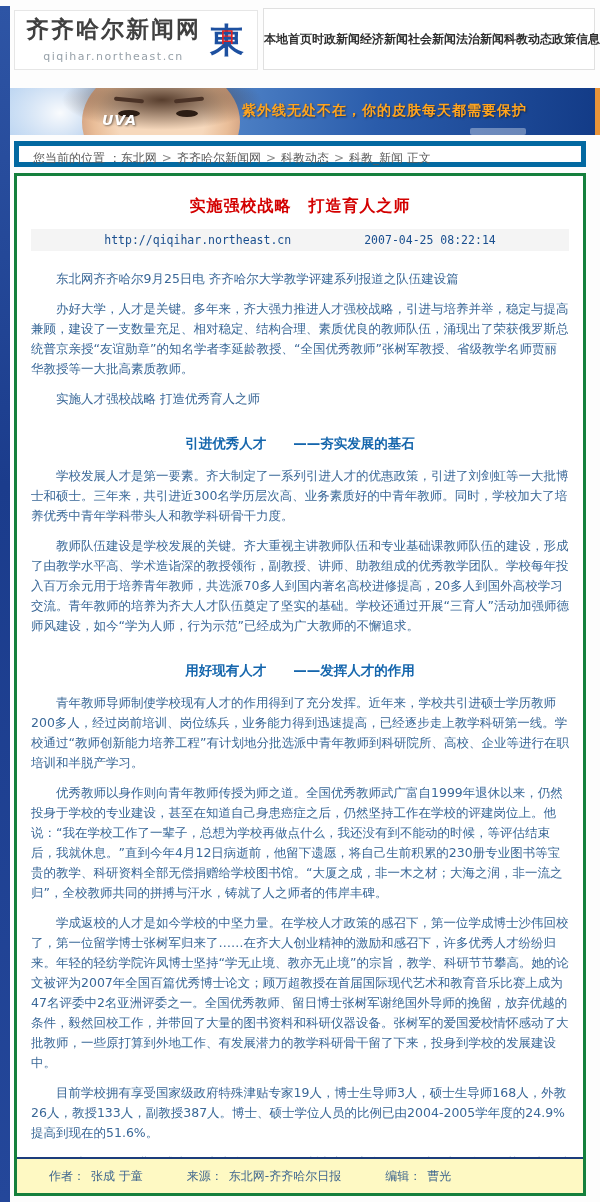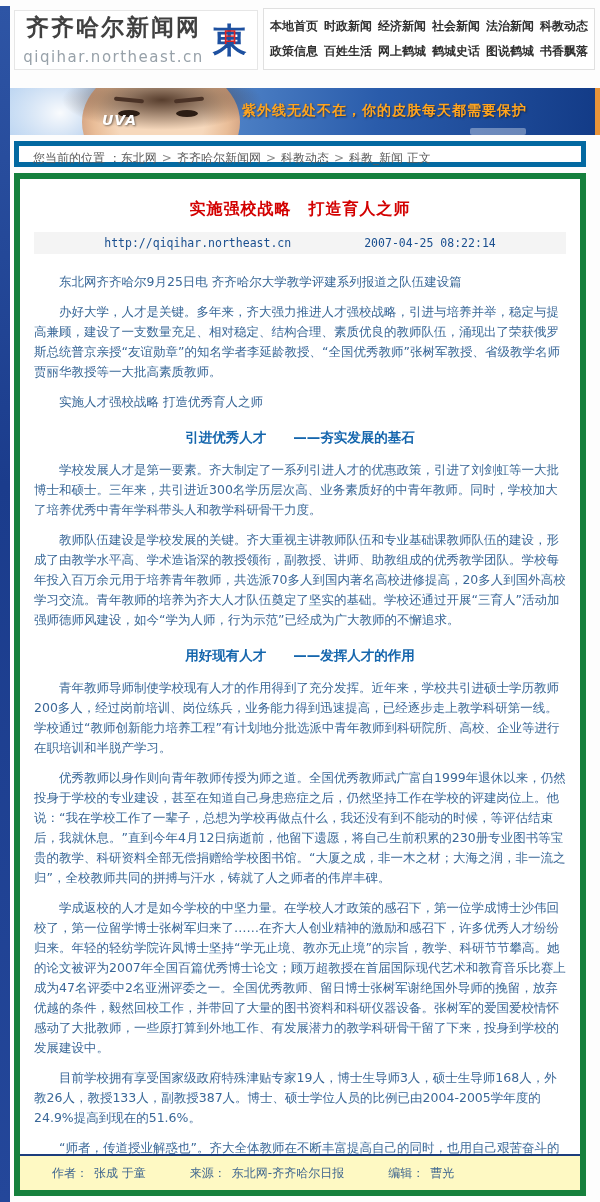--- a/index.html
+++ b/index.html
@@ -10,28 +10,28 @@
   }
   
   .left-bar{position:absolute;left:0;top:6px;width:10px;height:1196px;
     background:linear-gradient(180deg,#2e55a5 0%,#1b3c8c 40%,#24479a 100%);}
   
   .logo-box{position:absolute;left:14px;top:10px;width:242px;height:58px;
     border:1px solid #e6e6e6;background:#fff;display:flex;align-items:center;
     justify-content:center;gap:9px;cursor:pointer;}
   .logo-text-wrap{display:flex;flex-direction:column;align-items:center;line-height:1.1;}
   .site-name{font-size:23px;font-weight:bold;color:#404040;letter-spacing:2px;}
-  .site-url{font-size:15px;color:#97a1a9;letter-spacing:1.5px;margin-top:9px;}
+  .site-url{font-size:11px;color:#97a1a9;letter-spacing:1.5px;margin-top:9px;}
   .logo-icon{position:relative;width:36px;height:40px;display:inline-block;}
   .logo-icon .glyph-outer{position:absolute;left:0;top:0;font-size:34px;line-height:40px;
     font-weight:bold;color:#1d50a0;}
   .logo-icon .glyph-inner{position:absolute;left:10px;top:10px;font-size:15px;line-height:15px;
     font-weight:bold;color:#dd2222;}
   .nav-box{position:absolute;left:263px;top:8px;width:330px;height:60px;
-    border:1px solid #e0e0e0;background:#fff;display:flex;flex-direction:column;
+    border:1px solid #e0e0e0;background:#fff;display:flex;flex-direction:row;
     justify-content:space-evenly;}
   .nav-row{display:flex;justify-content:space-evenly;align-items:center;}
   .nav-item{font-size:12px;font-weight:bold;color:#2f2f2f;cursor:pointer;white-space:nowrap;}
   
   .banner{position:absolute;left:10px;top:88px;width:585px;height:47px;overflow:hidden;
     background:linear-gradient(95deg,#a8c9ee 0%,#5b8fd0 28%,#2a5cab 62%,#123a86 100%);cursor:pointer;padding-left:7px;}
   .banner .glow{position:absolute;left:-30px;top:-40px;width:160px;height:130px;
     background:radial-gradient(closest-side,rgba(255,255,255,.95),rgba(255,255,255,0));}
   .banner .hair{position:absolute;left:52px;top:-18px;width:200px;height:60px;border-radius:50%;
     background:radial-gradient(closest-side,rgba(70,45,30,.9),rgba(70,45,30,0));}
@@ -51,31 +51,31 @@
     background:rgba(255,255,255,.35);}
   .right-strip{position:absolute;left:595px;top:88px;width:5px;height:47px;background:#e8943a;}
   
   .breadcrumb-box{position:absolute;left:14px;top:141px;width:572px;height:26px;
     border:5px solid #0369a1;background:#fff;box-sizing:border-box;
     line-height:24px;font-size:12px;color:#5a5a5a;padding-left:14px;white-space:nowrap;}
   .crumb-link{cursor:pointer;color:#5a5a5a;}
   .crumb-sep{margin:0 5px;color:#8a8a8a;}
   
   .article-box{position:absolute;left:14px;top:173px;width:572px;height:1023px;
-    border:6px solid #15803d;background:#fff;box-sizing:border-box;
+    border:3px solid #15803d;background:#fff;box-sizing:border-box;
     padding:12px 14px 40px 14px;overflow:hidden;}
   .article-title{text-align:center;color:#d30000;font-size:16px;font-weight:bold;
     margin:8px 0 12px 0;letter-spacing:1px;}
   .meta-bar{background:#f4f4f4;display:flex;justify-content:center;gap:73px;
     padding:4px 0;font-family:"DejaVu Sans Mono","Liberation Mono",monospace;
     font-size:11.5px;color:#1a4f8f;}
   .article-body{margin-top:18px;font-size:12.5px;line-height:20px;color:#3a6898;}
   .para{text-indent:2em;margin:0 0 10px 0;}
   .section-heading{text-align:center;color:#1566ad;font-size:13.5px;font-weight:bold;
-    margin:15px 0 13px 0;}
+    margin:24px 0 13px 0;}
   .article-footer{position:absolute;left:0;right:0;bottom:0;height:34px;background:#fef9c3;
     border-top:2px solid #1c3d7c;display:flex;align-items:center;gap:44px;
     padding-left:32px;font-size:12px;color:#3f668f;}
   .footer-group{display:flex;gap:6px;white-space:nowrap;}
 </style>
 </head>
 <body>
 
 <div class="left-bar"></div>
 

